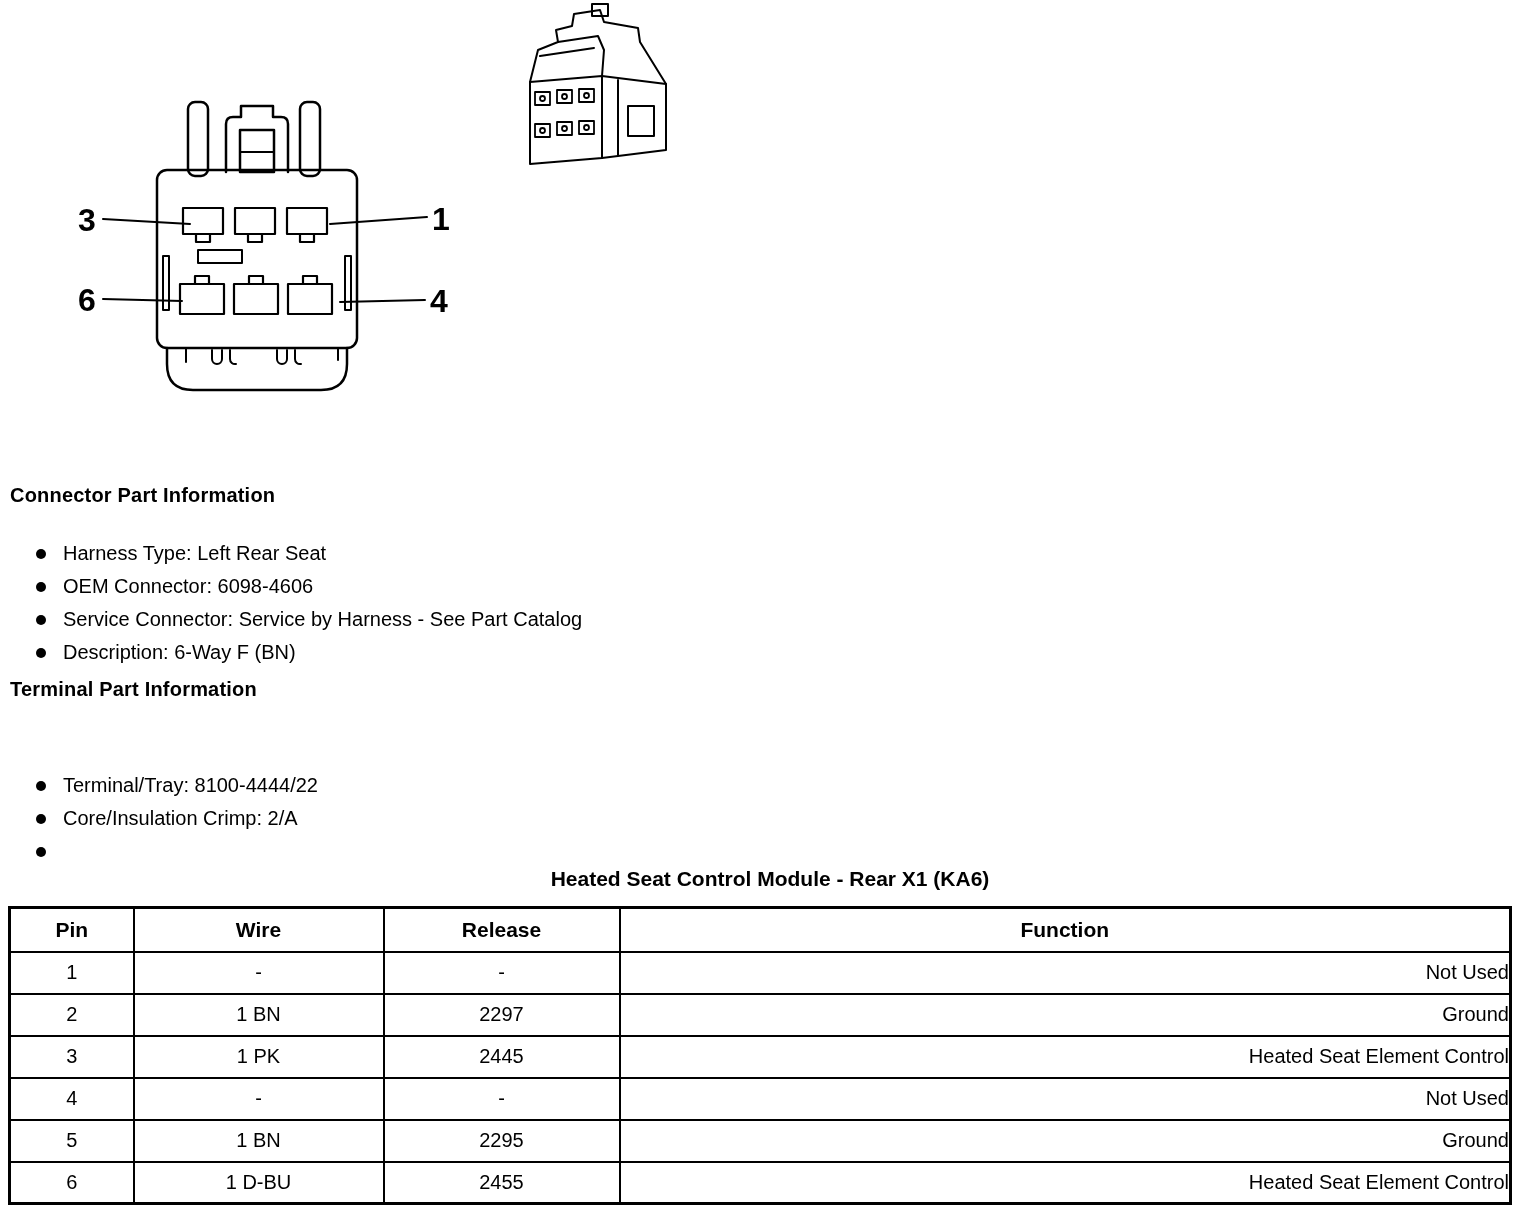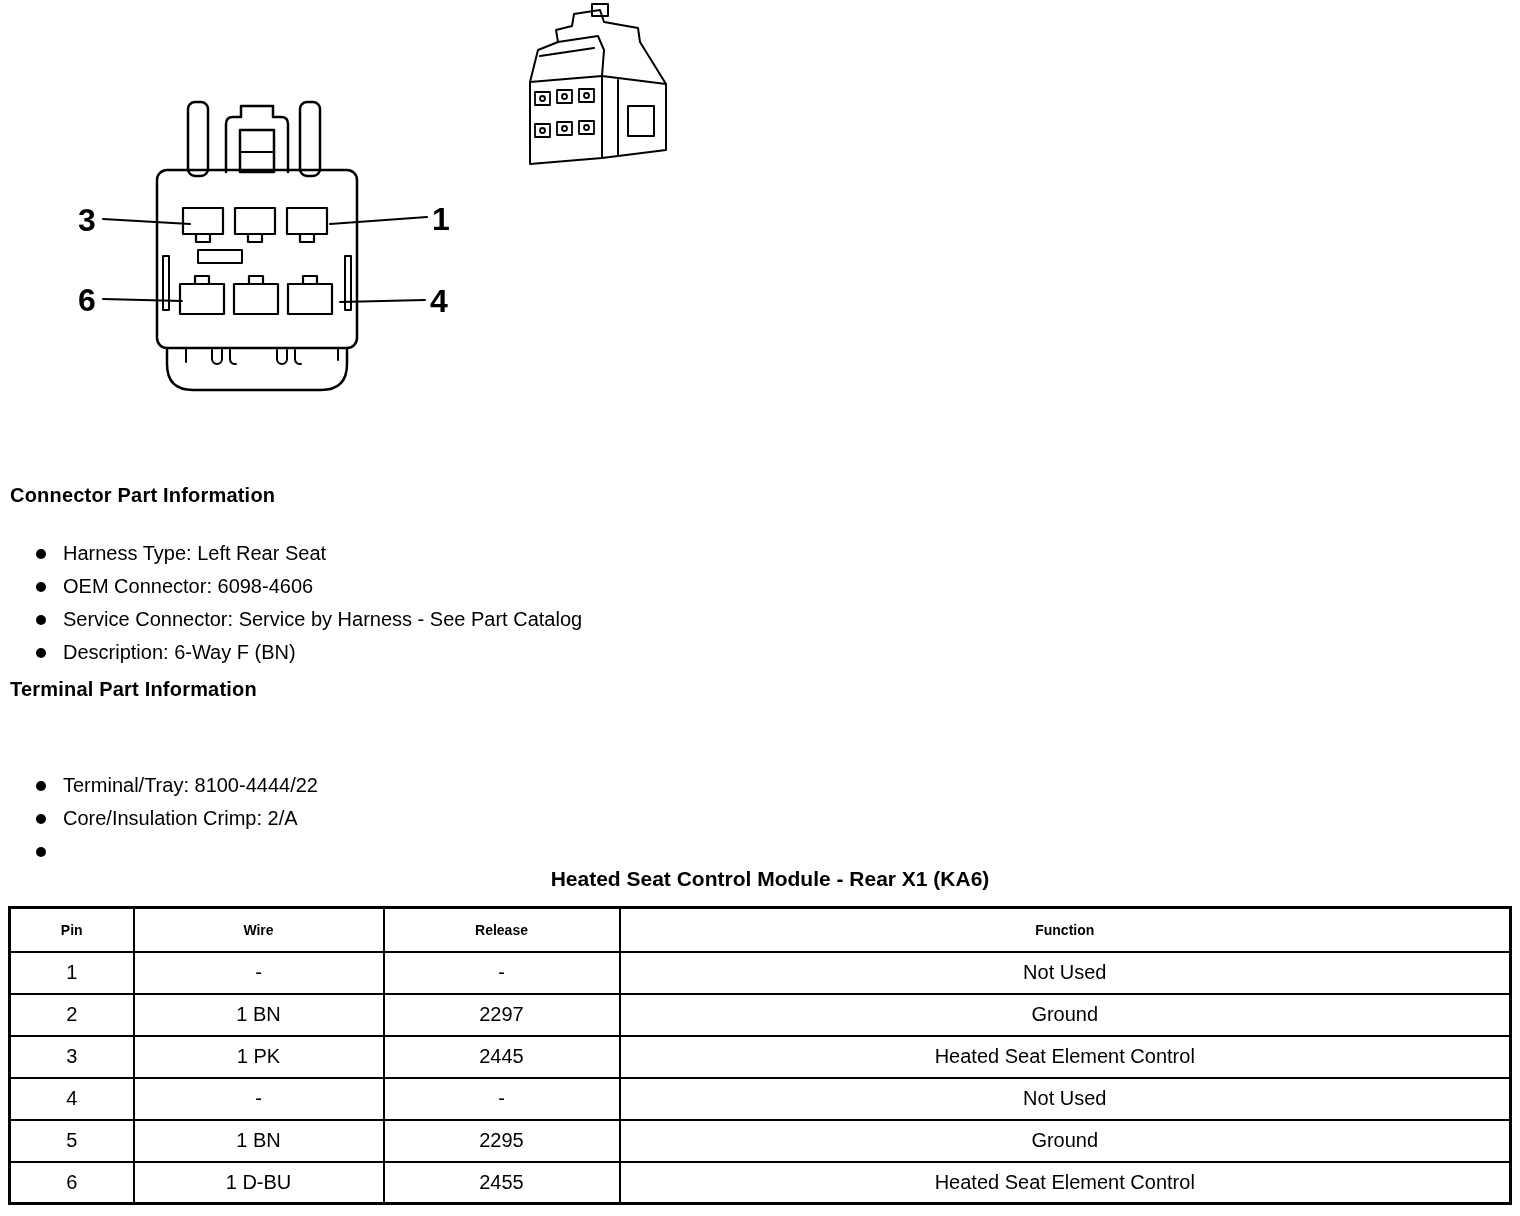--- a/index.html
+++ b/index.html
@@ -18,24 +18,24 @@
   .l-terminal  { top:732px;margin-top:37px; }
   .blist li { display:flex; align-items:center; height:33px; padding-left:36px; font-size:20px; }
   .bullet { width:10px; height:10px; border-radius:50%; background:#000; margin-right:17px; flex:none; }
   .table-title { position:absolute; top:867px; left:0; width:100%; text-align:center; font-weight:bold; font-size:21px;margin-left:10px; }
   table.pinout {
     position:absolute; left:8px; top:906px; width:1504px;
     border-collapse:collapse; border:3px solid #000; font-size:20px;
     table-layout:fixed;
   }
   .pinout th, .pinout td { border:2px solid #000; overflow:hidden; white-space:nowrap; }
-  .pinout th { height:44px; font-weight:bold; text-align:center; font-size:14px; }
+  .pinout th { height:44px; font-weight:bold; text-align:center; font-size:21px; }
   .pinout td { height:42px; }
   td.c { text-align:center; }
-  td.f { text-align:center; }
+  td.f { text-align:right; }
   .svg-callout { font-family:"Liberation Sans", sans-serif; font-size:32px; font-weight:bold; }
 </style>
 </head>
 <body>
 
 <svg class="diagram-svg" width="760" height="420" viewBox="0 0 760 420">
 
   <g stroke="#000" fill="none" stroke-width="2.5" stroke-linejoin="round" stroke-linecap="round">
 
     <rect x="188" y="102" width="20" height="74" rx="7"></rect>

